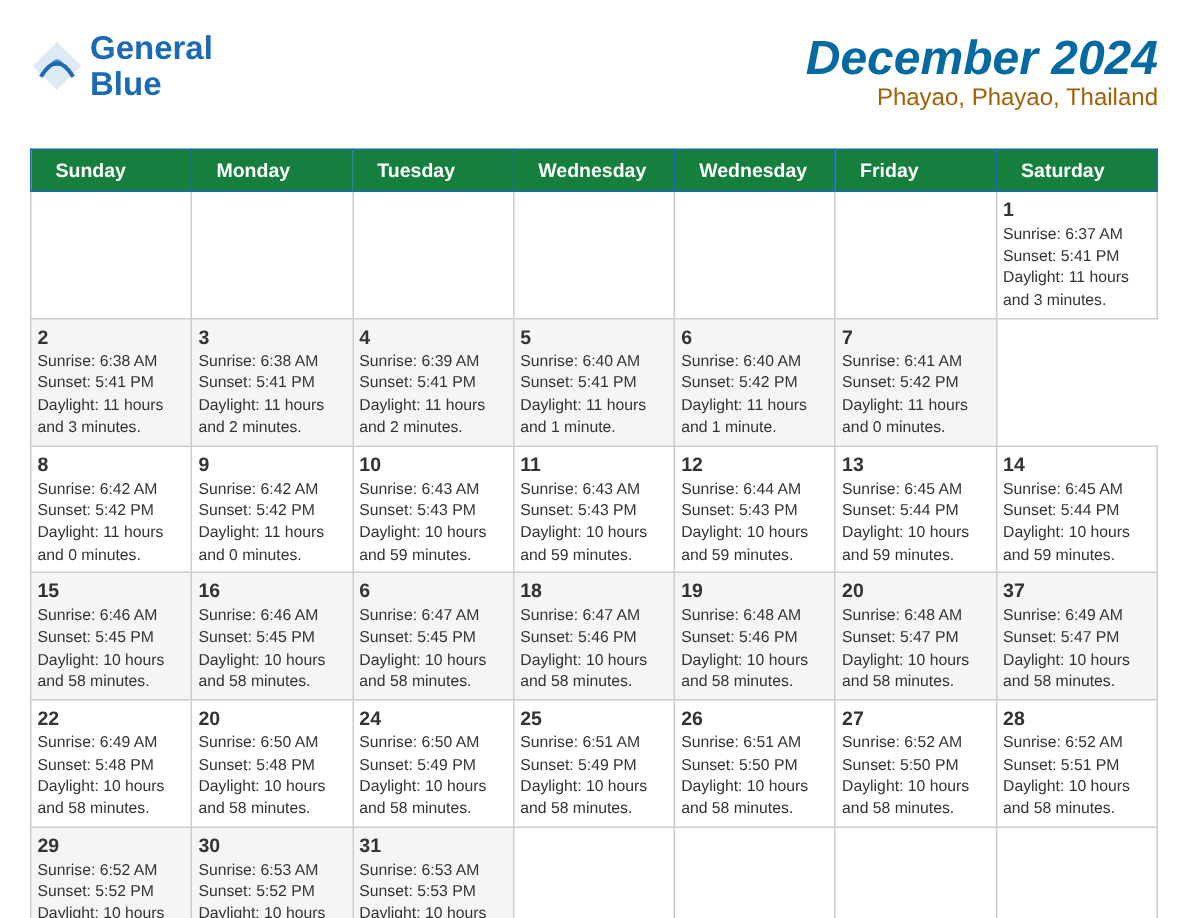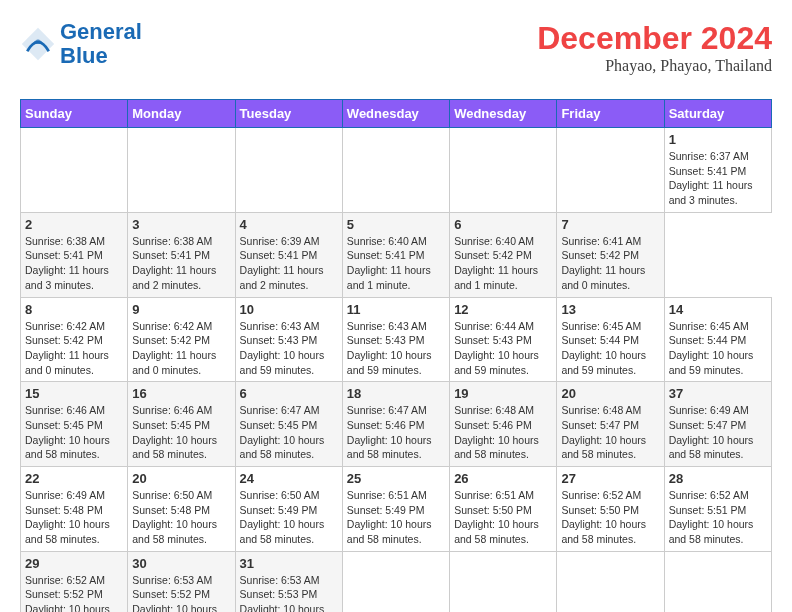--- a/index.html
+++ b/index.html
@@ -33,36 +33,36 @@
       width: 36px;
       height: 36px;
       margin-right: 4px;
     }
     .title-block {
       text-align: right;
     }
     .month-title {
       font-size: 32px;
       font-weight: bold;
-      color: #ef4444;
+      color: #0369a1;
+      font-style: italic;
     }
     .location-title {
       font-size: 16px;
-      color: #404040;
-      font-family: Liberation Serif, serif;
+      color: #a16207;
     }
     table {
       width: 100%;
       border-collapse: collapse;
       font-size: 11px;
     }
     thead tr th {
-      background-color: #8b5cf6;
+      background-color: #15803d;
       color: #fff;
-      padding: 6px 4px;
+      padding: 6px 16px;
       text-align: left;
       font-size: 13px;
       font-weight: bold;
       border: 1px solid #1a6ab5;
     }
     tbody tr td {
       vertical-align: top;
       padding: 4px 4px;
       border: 1px solid #ccc;
       width: calc(100% / 7);

